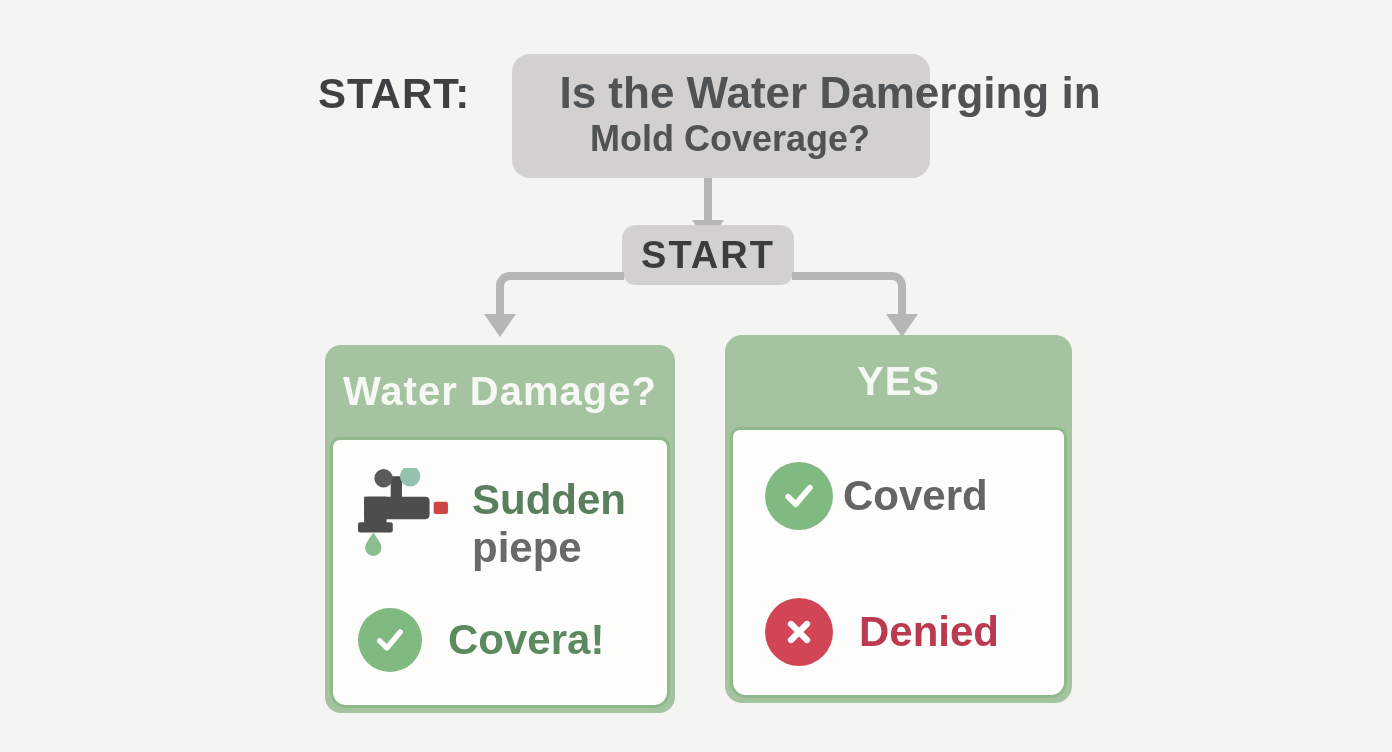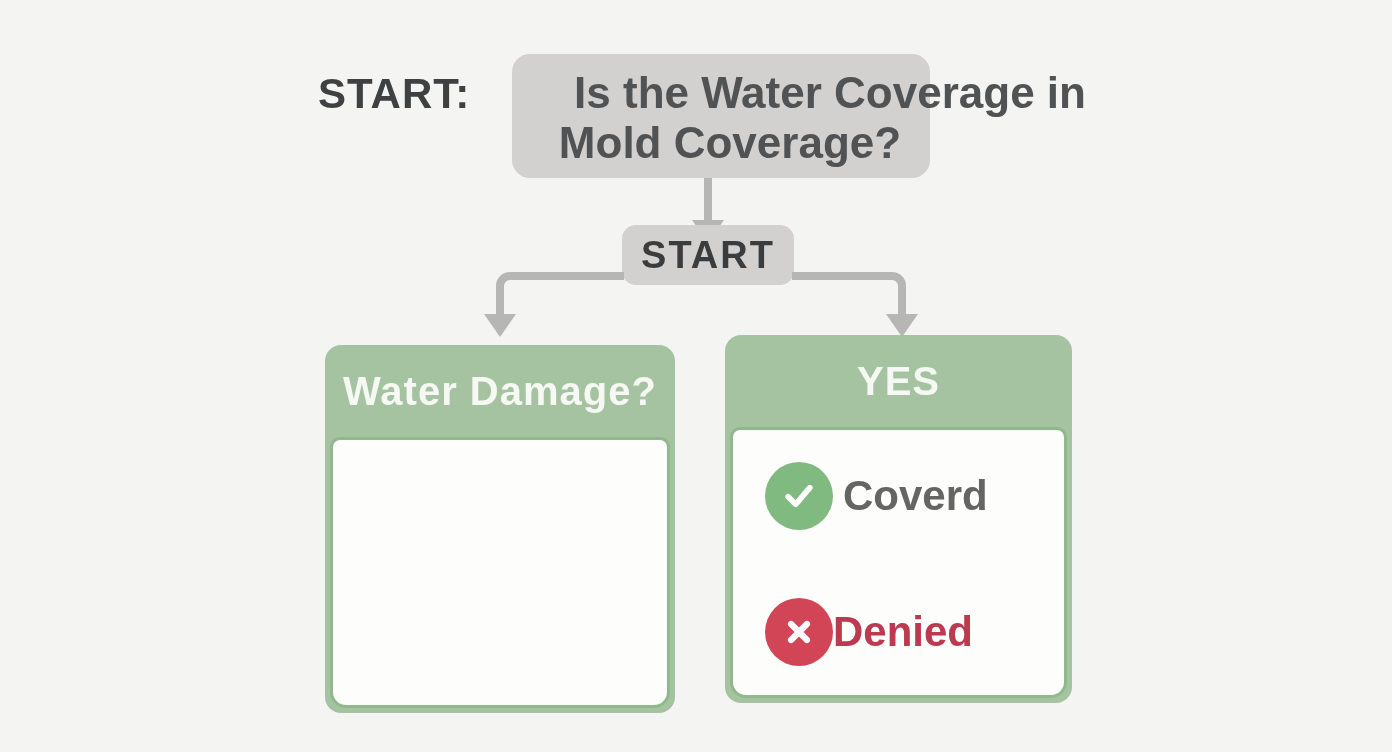--- a/index.html
+++ b/index.html
@@ -37,21 +37,21 @@
     transform: translateX(-50%);
     white-space: nowrap;
     font-size: 44px; font-weight: 700;
     color: #505254;
   }
   .top-line2 {
     position: absolute;
     left: 730px; top: 118px;
     transform: translateX(-50%);
     white-space: nowrap;
-    font-size: 44px; font-weight: 700;
+    font-size: 36px; font-weight: 700;
     color: #505254;
   }
 
   
   .v-arrow-line {
     position: absolute;
     left: 704px; top: 178px;
     width: 8px; height: 46px;
     background: #b6b6b5;
   }
@@ -97,21 +97,21 @@
 
   
   .card {
     position: absolute;
     top: 335px;
     height: 368px;
     background: #a5c3a0;
     border-radius: 16px;
   }
   .card-left  { left: 325px; width: 350px; margin-top: 10px; }
-  .card-right { left: 725px; width: 347px; }
+  .card-right { left: 725px; width: 347px; border-radius: 17px; }
   .card-header {
     position: absolute;
     left: 0; top: 0; right: 0; height: 92px;
     display: flex; align-items: center; justify-content: center;
     font-size: 40px; font-weight: 700;
     letter-spacing: 1px;
     color: #f6f8f4;
   }
   .card-body {
     position: absolute;
@@ -121,21 +121,21 @@
     border-radius: 10px 10px 16px 16px;
   }
   .body-row {
     position: absolute;
     display: flex;
     align-items: center;
   }
   .row-l1 { left: 25px; top: 28px; gap: 22px; align-items: flex-start; }
   .row-l2 { left: 25px; top: 168px; gap: 26px; }
   .row-r1 { left: 32px; top: 32px; gap: 10px; }
-  .row-r2 { left: 32px; top: 168px; }
+  .row-r2 { left: 32px; top: 168px; gap: 26px; }
 
   .two-line { margin-top: 8px; }
   .txt { font-size: 42px; font-weight: 700; line-height: 48px; }
   .txt-green  { color: #5a7f5e; }
   .txt-gray   { color: #696969; }
   .txt-cgreen { color: #5b8a5f; }
   .txt-cgray  { color: #656565; }
   .txt-red    { color: #bc3a50; }
 
   .icon-circle {
@@ -148,31 +148,55 @@
   .circ-green { background: #80ba81; }
   .circ-red   { background: #d24557; }
 </style>
 </head>
 <body>
 
 <div class="canvas">
 
   <div class="start-label">START:</div>
   <div class="top-box"></div>
-  <div class="top-line1">Is the Water Coverage in</div>
+  <div class="top-line1">Is the Water Damerging in</div>
   <div class="top-line2">Mold Coverage?</div>
 
   <div class="v-arrow-line"></div>
   <div class="arrow-head head-top"></div>
 
   <div class="start-node">START</div>
 
   <div class="card card-left">
     <div class="card-header">Water Damage?</div>
     <div class="card-body">
+      <div class="body-row row-l1">
+        <svg width="92" height="88" viewBox="0 0 90 86">
+          <rect x="32" y="8" width="11" height="24" fill="#4d4d4d"></rect>
+          <circle cx="25" cy="10" r="9" fill="#5b5b5b"></circle>
+          <circle cx="51" cy="8" r="10" fill="#93c3ac"></circle>
+          <rect x="6" y="28" width="64" height="22" rx="4" fill="#4d4d4d"></rect>
+          <rect x="74" y="33" width="14" height="12" rx="2" fill="#ce4343"></rect>
+          <rect x="6" y="28" width="22" height="30" fill="#4d4d4d"></rect>
+          <rect x="0" y="53" width="34" height="10" rx="2" fill="#4d4d4d"></rect>
+          <path d="M15 63 C11 69 7 74 7 78 a8 8 0 0 0 16 0 C23 74 19 69 15 63 Z" fill="#8cbd8e"></path>
+        </svg>
+        <div class="two-line">
+          <div class="txt txt-green">Sudden</div>
+          <div class="txt txt-gray">piepe</div>
+        </div>
+      </div>
+      <div class="body-row row-l2">
+        <span class="icon-circle circ-64 circ-green">
+          <svg width="38" height="38" viewBox="0 0 24 24" fill="none">
+            <path d="M5.5 12.5 L10 17 L18.5 7" stroke="#ffffff" stroke-width="3.4" stroke-linecap="round" stroke-linejoin="round"></path>
+          </svg>
+        </span>
+        <span class="txt txt-cgreen">Covera!</span>
+      </div>
     </div>
   </div>
 
   <div class="card card-right">
     <div class="card-header">YES</div>
     <div class="card-body">
       <div class="body-row row-r1">
         <span class="icon-circle circ-68 circ-green">
           <svg width="40" height="40" viewBox="0 0 24 24" fill="none">
             <path d="M5.5 12.5 L10 17 L18.5 7" stroke="#ffffff" stroke-width="3.4" stroke-linecap="round" stroke-linejoin="round"></path>

